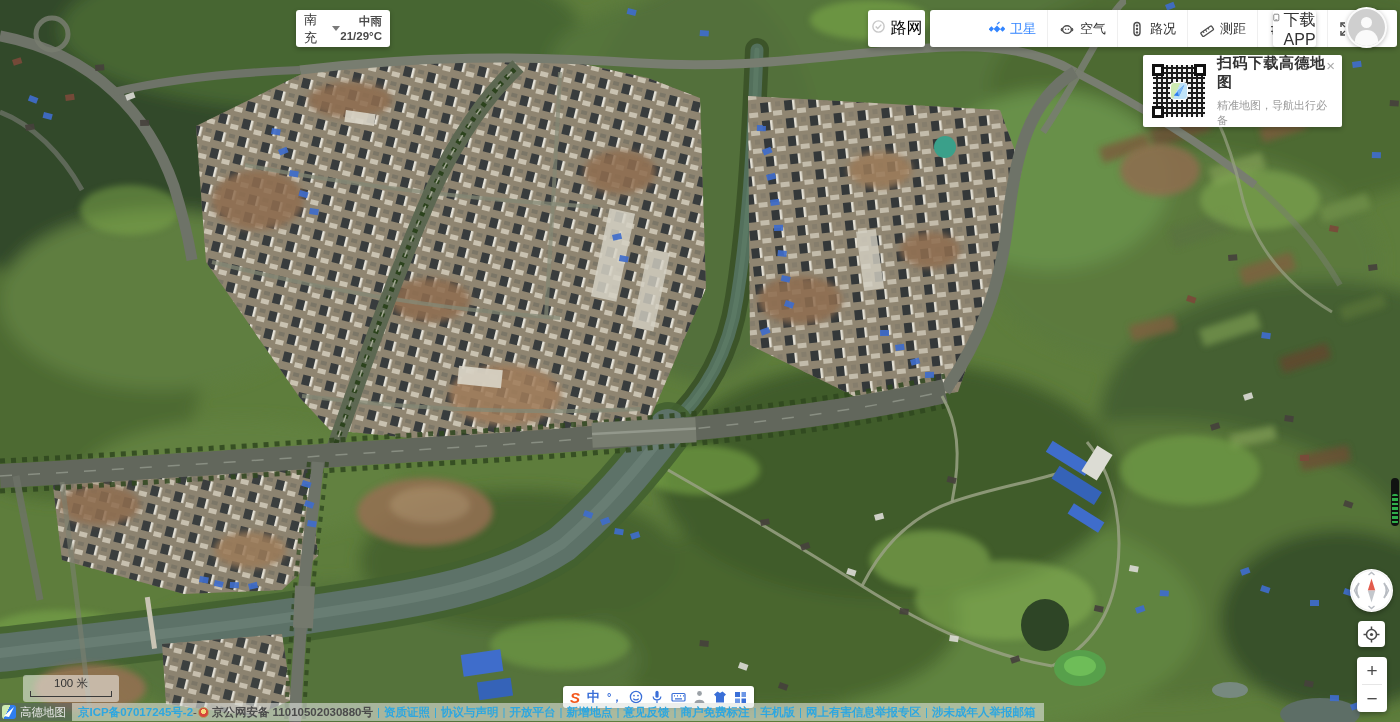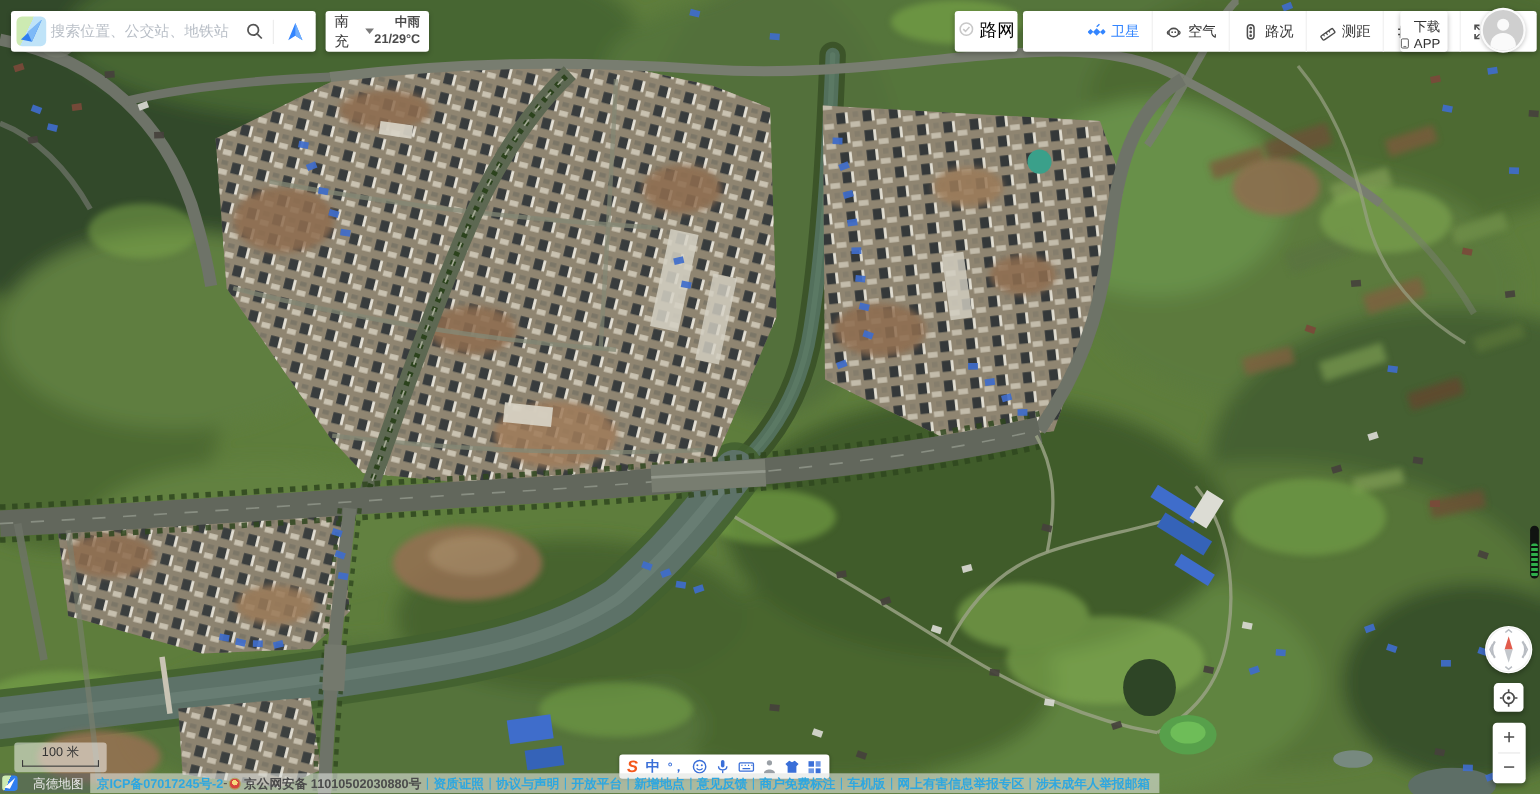--- a/index.html
+++ b/index.html
@@ -25,21 +25,21 @@
   .weather-box { left:296px; top:10px; width:94px; height:37px; display:flex; align-items:center; padding:0 8px; }
   .city-sel { display:flex; align-items:center; gap:4px; font-size:13px; color:#333; cursor:pointer; }
   .caret-down { width:0; height:0; border-left:4px solid transparent; border-right:4px solid transparent; border-top:5px solid #7a7a7a; }
   .weather-info { margin-left:auto; text-align:right; font-size:11.5px; color:#4a4a4a; line-height:1.3;font-weight:bold; }
 
   .roadnet-box { left:868px; top:10px; width:57px; height:37px; display:flex; align-items:center; justify-content:center; gap:5px; cursor:pointer; }
   .main-toolbar { left:930px; top:10px; height:37px; display:flex; align-items:stretch;padding-left:48px; }
   .tb-item { display:flex; align-items:center; gap:5px; padding:0 11px; font-size:13px; color:#333; cursor:pointer; border-left:1px solid #efefef; white-space:nowrap; }
   .tb-item:first-child { border-left:none; }
   .tb-item.active { color:#3385ff; }
-  .download-box { left:1273px; top:10px; width:43px; height:37px; display:flex; align-items:flex-end; justify-content:center; gap:4px; font-size:12px; color:#333; cursor:pointer; }
+  .download-box { left:1273px; top:10px; width:43px; height:37px; display:flex; align-items:flex-start; justify-content:center; gap:4px; font-size:16px; color:#333; cursor:pointer; }
 
   .avatar { position:absolute; left:1346px; top:7px; width:41px; height:41px; border-radius:50%;
     background:#cfcfcf; border:2px solid rgba(255,255,255,.9); box-shadow:0 1px 4px rgba(0,0,0,.25); overflow:hidden; cursor:pointer; }
   .avatar .head { position:absolute; left:13px; top:8px; width:11px; height:11px; border-radius:50%; background:#fafafa; }
   .avatar .body { position:absolute; left:7px; top:21px; width:23px; height:16px; border-radius:11px 11px 0 0; background:#fafafa; }
 
   
   .qr-panel { left:1143px; top:55px; width:199px; height:72px; display:flex; align-items:center; padding:8px; border-radius:2px; }
   .qr-img { width:56px; height:56px; flex:none; position:relative; background:
       repeating-linear-gradient(0deg,#1c1c1c 0 2px,transparent 2px 5px),
@@ -58,34 +58,34 @@
   .gauge { position:absolute; left:1391px; top:478px; width:8px; height:48px; background:#101311; border-radius:4px; }
   .gauge .fill { position:absolute; left:1px; right:1px; bottom:2px; height:30px; border-radius:2px;
     background:repeating-linear-gradient(180deg,#2fae4a 0 2.5px,#0c120d 2.5px 4.5px); }
   .compass { position:absolute; left:1350px; top:569px; width:43px; height:43px; border-radius:50%; background:#fff; box-shadow:0 2px 5px rgba(0,0,0,.3); cursor:pointer; }
   .locate-btn { position:absolute; left:1358px; top:621px; width:27px; height:26px; background:#fff; border-radius:4px; box-shadow:0 2px 5px rgba(0,0,0,.3); display:flex; align-items:center; justify-content:center; cursor:pointer; }
   .zoomctl { position:absolute; left:1357px; top:657px; width:30px; height:55px; background:#fff; border-radius:4px; box-shadow:0 2px 5px rgba(0,0,0,.3); display:flex; flex-direction:column; }
   .zoomctl .zbtn { flex:1; display:flex; align-items:center; justify-content:center; font-size:19px; color:#4c4c4c; cursor:pointer; }
   .zoomctl .zdiv { height:1px; background:#e6e6e6; margin:0 5px; }
 
   
-  .scalebar { position:absolute; left:13px; top:675px; width:84px; height:27px; background:rgba(255,255,255,.5); border-radius:3px; padding:1px 7px 0; }
+  .scalebar { position:absolute; left:23px; top:675px; width:96px; height:27px; background:rgba(255,255,255,.5); border-radius:3px; padding:1px 7px 0; }
   .scalebar .lbl { text-align:center; font-size:11.5px; color:#333; }
   .scalebar .rule { height:6px; border-left:1.5px solid #3a3a3a; border-right:1.5px solid #3a3a3a; border-bottom:1.5px solid #3a3a3a; }
 
   
   .ime-bar { position:absolute; left:563px; top:686px; height:22px; background:#fff; border-radius:3px; box-shadow:0 1px 3px rgba(0,0,0,.3); display:flex; align-items:center; gap:7px; padding:0 7px; }
   .ime-bar .s-logo { font-weight:900; font-style:italic; font-size:15px; color:#f4581c; cursor:pointer; }
   .ime-bar .zh { font-size:13px; font-weight:bold; color:#3a6fd8; cursor:pointer; }
   .ime-bar .punct { font-size:11px; font-weight:bold; color:#3a6fd8; cursor:pointer; }
   .ime-ic { display:flex; cursor:pointer; }
 
   
   .footer { position:absolute; left:0; bottom:1px; height:18px; display:flex; align-items:stretch; font-size:11.5px; white-space:nowrap; }
-  .brand-chip { display:flex; align-items:center; gap:14px; padding:0 6px 0 2px; background:rgba(86,96,108,.45); color:#e8e8e8; }
+  .brand-chip { display:flex; align-items:center; gap:4px; padding:0 6px 0 2px; background:rgba(86,96,108,.45); color:#e8e8e8; }
   .brand-chip .mini-logo { width:14px; height:14px; border-radius:3px; background:linear-gradient(115deg,#cdeab2 0 40%,#2f7ef0 40% 100%); position:relative; }
   .brand-chip .mini-logo svg{ position:absolute; inset:0; }
   .cp-band { display:flex; align-items:center; background:rgba(224,227,224,.6); padding:0 8px 0 6px; color:#4b4b4b; }
   .cp-band a { color:#2ea7e0; text-decoration:none; cursor:pointer;font-weight:bold; }
   .cp-band .sep { color:#2ea7e0; margin:0 4px; }
   .police-badge { display:inline-block; width:11px; height:11px; border-radius:50%; margin:0 3px 0 1px;
     background:radial-gradient(circle at 50% 40%,#f6d97c 0 35%,#d6453c 36% 100%); border:1px solid #b59a55; vertical-align:-1px; }
 </style>
 </head>
 <body>
@@ -351,42 +351,20 @@
           <rect x="1250" y="40" width="9" height="6" fill="#45413c" opacity="0.92" transform="rotate(8 1250 40)"></rect>
           <rect x="1300" y="70" width="9" height="6" fill="#7a4a3a" opacity="0.92" transform="rotate(-12 1300 70)"></rect>
           <rect x="1390" y="100" width="9" height="6" fill="#45413c" opacity="0.92" transform="rotate(4 1390 100)"></rect>
           <rect x="1305" y="680" width="9" height="6" fill="#45413c" opacity="0.92" transform="rotate(11 1305 680)"></rect>
           <rect x="874" y="515" width="9" height="6" fill="#d9d9d3" opacity="0.92" transform="rotate(-15 874 515)"></rect>
           <rect x="948" y="476" width="9" height="6" fill="#45413c" opacity="0.92" transform="rotate(14 948 476)"></rect>
         </g>
     </svg>
   </div>
 
-  <div class="panel search-box">
-    <span class="amap-logo">
-      <svg viewBox="0 0 27 27">
-          <polygon points="4,21 23,3 14,23" fill="#2f7ef0"></polygon>
-          <polygon points="10,14 23,3 14,23" fill="#7db9f7"></polygon>
-        </svg>
-    </span>
-    <input class="search-input" placeholder="搜索位置、公交站、地铁站" style="">
-    <span class="icon-btn search-btn">
-      <svg width="17" height="17" viewBox="0 0 17 17" fill="none">
-          <circle cx="7.2" cy="7.2" r="4.8" stroke="#555" stroke-width="1.6"></circle>
-          <line x1="11" y1="11" x2="15" y2="15" stroke="#555" stroke-width="1.6"></line>
-        </svg>
-    </span>
-    <span class="vline"></span>
-    <span class="icon-btn nav-btn">
-      <svg width="18" height="18" viewBox="0 0 18 18">
-          <polygon points="9.5,1 16,16.5 9.5,12.5 3,16.5" fill="#3385ff"></polygon>
-          <polygon points="9.5,1 16,16.5 9.5,12.5" fill="#71aefc"></polygon>
-        </svg>
-    </span>
-  </div>
 
   <div class="panel weather-box">
     <span class="city-sel">
       <span>南充</span>
       <span class="caret-down"></span>
     </span>
     <span class="weather-info">
       <div>中雨</div>
       <div>21/29°C</div>
     </span>
@@ -465,20 +443,38 @@
         <line x1="4.5" y1="11.8" x2="8.5" y2="11.8" stroke="#4d4d4d" stroke-width="1.1"></line>
       </svg>
     <span>下载APP</span>
   </div>
 
   <div class="avatar">
     <span class="head"></span>
     <span class="body"></span>
   </div>
 
+  <div class="panel qr-panel">
+    <span class="qr-img">
+      <span class="eye tl"></span>
+        <span class="eye tr"></span>
+        <span class="eye bl"></span>
+      <span class="qr-logo">
+        <svg viewBox="0 0 18 18" width="16" height="16">
+            <polygon points="3,14 15,2 9,15" fill="#2f7ef0"></polygon>
+            <polygon points="7,9 15,2 9,15" fill="#7db9f7"></polygon>
+          </svg>
+      </span>
+    </span>
+    <span class="qr-text">
+      <div class="qr-title">扫码下载高德地图</div>
+      <div class="qr-sub">精准地图，导航出行必备</div>
+    </span>
+    <span class="qr-close">×</span>
+  </div>
 
   <div class="gauge">
       <span class="fill"></span>
     </div>
 
   <div class="compass">
     <svg width="43" height="43" viewBox="0 0 43 43" fill="none">
       <circle cx="21.5" cy="21.5" r="20" stroke="#f0f0f0"></circle>
       <path d="M9,14 A12.5 12.5 0 0 0 9,29" stroke="#b8bcc2" stroke-width="2"></path>
       <path d="M34,14 A12.5 12.5 0 0 1 34,29" stroke="#b8bcc2" stroke-width="2"></path>

